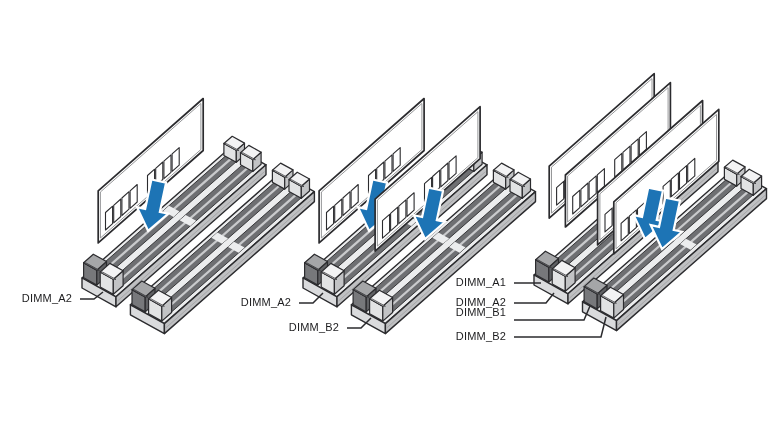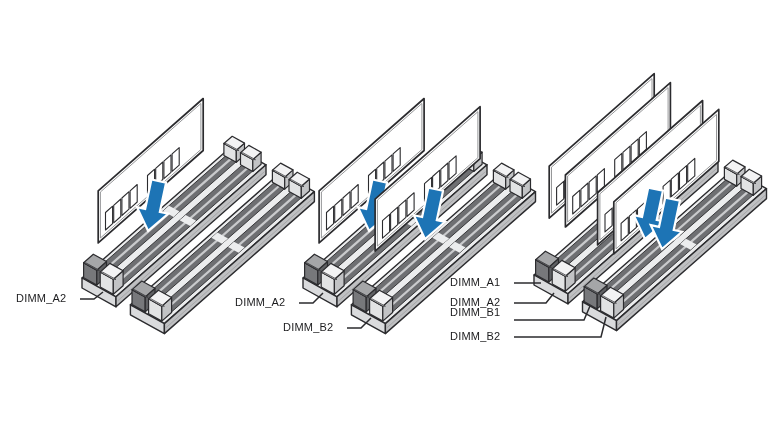--- a/index.html
+++ b/index.html
@@ -1,20 +1,20 @@
 <!DOCTYPE html>
 <html><head>
 <meta charset="utf-8">
 <style>
   html,body{margin:0;padding:0;}
   body{width:768px;height:432px;background:#ffffff;overflow:hidden;}
   .figure{position:relative;width:768px;height:432px;background:#ffffff;
           font-family:"Liberation Sans",sans-serif;}
   #fig-svg{position:absolute;left:0;top:0;}
-  .dimm-label{position:absolute;width:62px;text-align:left;
+  .dimm-label{position:absolute;width:62px;text-align:center;
               font:11px/13px "Liberation Sans",sans-serif;
               letter-spacing:.2px;color:#1c1c1e;white-space:nowrap;}
 </style>
 </head>
 <body>
 
 <div class="figure">
   <svg id="fig-svg" width="768" height="432" viewBox="0 0 768 432">
       <g>
         <g>

